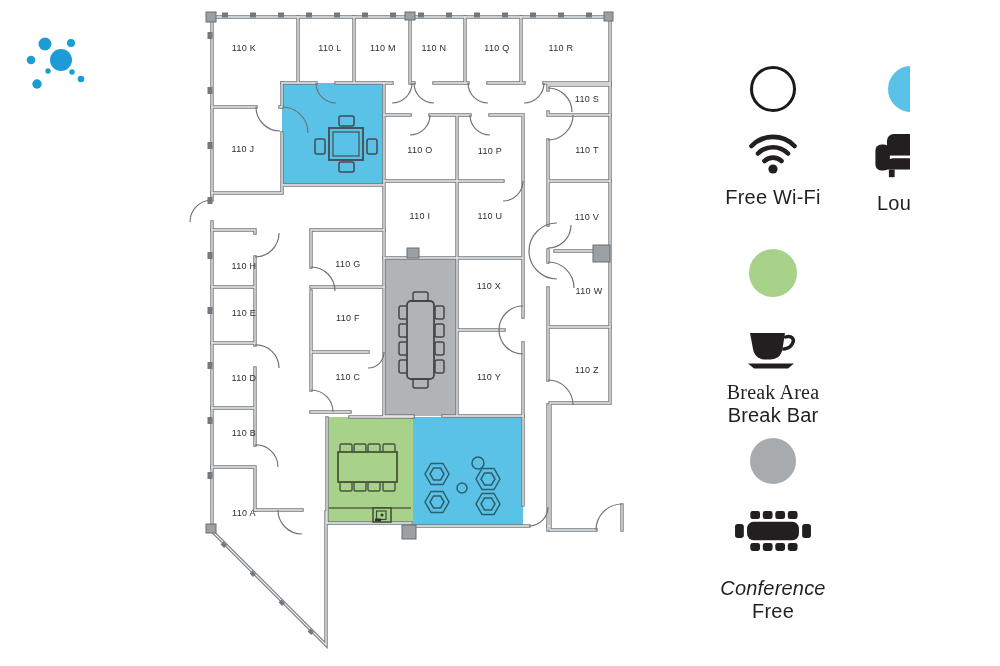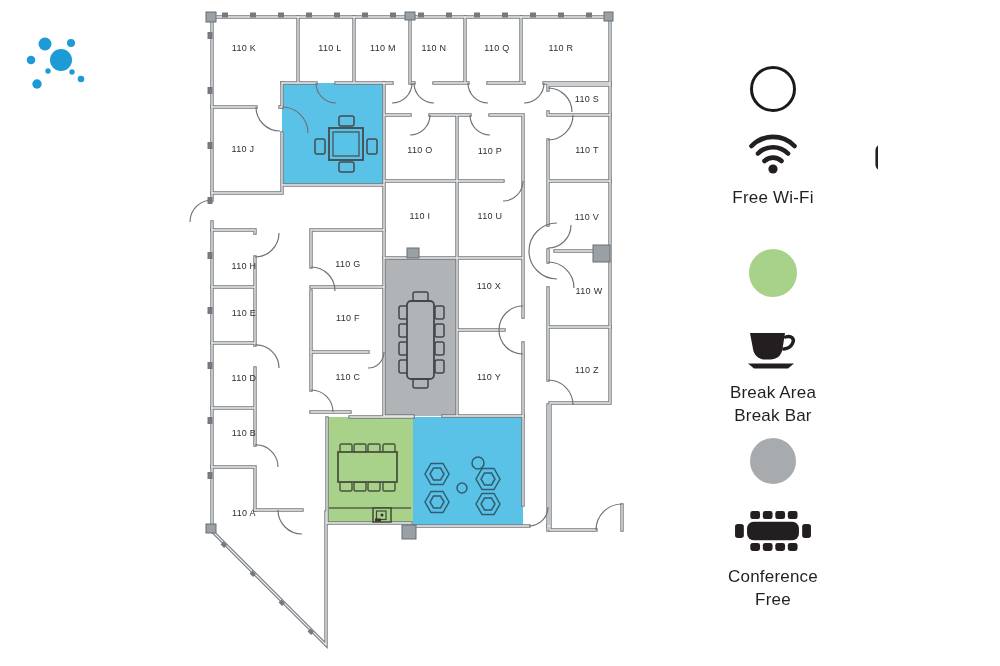--- a/index.html
+++ b/index.html
@@ -1,31 +1,31 @@
 <!DOCTYPE html>
 <html><head>
 <meta charset="utf-8">
 <style>
   html,body{margin:0;padding:0;background:#fff;}
   .stage{position:relative;width:878px;height:666px;background:#ffffff;overflow:hidden;
-         font-family:"Liberation Sans",sans-serif;}
+         font-family:"Liberation Sans",sans-serif;padding-left:32px;}
   
   .fp{position:absolute;left:0;top:0;}
   .wall-outer{stroke:#75797d;stroke-width:3.4;fill:none;stroke-linecap:square;}
   .wall-inner{stroke:#eceded;stroke-width:1.3;fill:none;stroke-linecap:square;}
   .door{stroke:#6e7377;stroke-width:1.2;fill:none;}
   .tickline{stroke:#75797d;}
   .blocks rect{fill:#9aa0a4;stroke:#696f73;stroke-width:1;}
   .room-label{font-size:9px;fill:#2e2e2e;letter-spacing:.3px;font-family:"Liberation Sans",sans-serif;}
   
   .logo{position:absolute;left:8px;top:12px;}
   
   .legend-item{position:absolute;display:flex;flex-direction:column;align-items:center;width:150px;}
   .lg-circle{width:40px;height:40px;border-radius:50%;border:3px solid transparent;flex:0 0 auto;}
-  .lg-label{font-size:17px;color:#231f20;line-height:23px;text-align:right;letter-spacing:.2px;}
+  .lg-label{font-size:20px;color:#231f20;line-height:23px;text-align:right;letter-spacing:.2px;}
   .lg-icon{display:block;}
   .ink{fill:#231f20;}
   .ink-stroke{stroke:#231f20;fill:none;stroke-linecap:round;}
 </style>
 </head>
 <body>
 
 <div class="stage">
 
   <svg class="logo" width="100" height="90" viewBox="0 0 100 90">
@@ -234,36 +234,36 @@
     <div class="lg-label" style="margin-top:10px;">Lounge</div>
   </div>
 
   <div class="legend-item" style="left:698px;top:249px;">
     <div class="lg-circle" style="width: 42px; height: 42px; background: rgb(168, 209, 138); border-color: rgb(168, 209, 138);"></div>
     <svg class="lg-icon" width="56" height="44" viewBox="0 0 56 44" style="margin-top:31px;">
       <path class="ink" d="M5,5 H40 L37.5,21 C36.5,28 31,31.5 25.5,31.5 H20 C14.5,31.5 9,28 8,21 Z"></path>
       <path class="ink-stroke" stroke-width="3.4" d="M40.5,9 C46.5,7 50,11 47.5,15.5 C45.5,19.5 41,20.8 38.8,21"></path>
       <path class="ink" d="M3,35.5 H49 L43,40.5 H9 Z"></path>
     </svg>
-    <div class="lg-label" style="margin-top:9px;">Break Area</div>
+    <div class="lg-label" style="margin-top:9px;font-family:Liberation Serif, serif;">Break Area</div>
     <div class="lg-label">Break Bar</div>
   </div>
 
   <div class="legend-item" style="left:698px;top:438px;">
     <div class="lg-circle" style="background: rgb(168, 171, 173); border-color: rgb(168, 171, 173);"></div>
     <svg class="lg-icon" width="88" height="50" viewBox="0 0 88 54" style="margin-top:22px;">
       <rect class="ink" x="19.5" y="5.5" width="10.5" height="8.5" rx="2.5"></rect>
       <rect class="ink" x="33" y="5.5" width="10.5" height="8.5" rx="2.5"></rect>
       <rect class="ink" x="46.5" y="5.5" width="10.5" height="8.5" rx="2.5"></rect>
       <rect class="ink" x="60" y="5.5" width="10.5" height="8.5" rx="2.5"></rect>
       <rect class="ink" x="19.5" y="40" width="10.5" height="8.5" rx="2.5"></rect>
       <rect class="ink" x="33" y="40" width="10.5" height="8.5" rx="2.5"></rect>
       <rect class="ink" x="46.5" y="40" width="10.5" height="8.5" rx="2.5"></rect>
       <rect class="ink" x="60" y="40" width="10.5" height="8.5" rx="2.5"></rect>
       <rect class="ink" x="3" y="19.5" width="9.5" height="15" rx="3"></rect>
       <rect class="ink" x="75.5" y="19.5" width="9.5" height="15" rx="3"></rect>
       <rect class="ink" x="16" y="17" width="56" height="20" rx="7"></rect>
     </svg>
-    <div class="lg-label" style="margin-top:9px;">Conference</div>
+    <div class="lg-label" style="margin-top:21px;font-style:italic;">Conference</div>
     <div class="lg-label">Free</div>
   </div>
 
 </div>
 
 </body></html>

